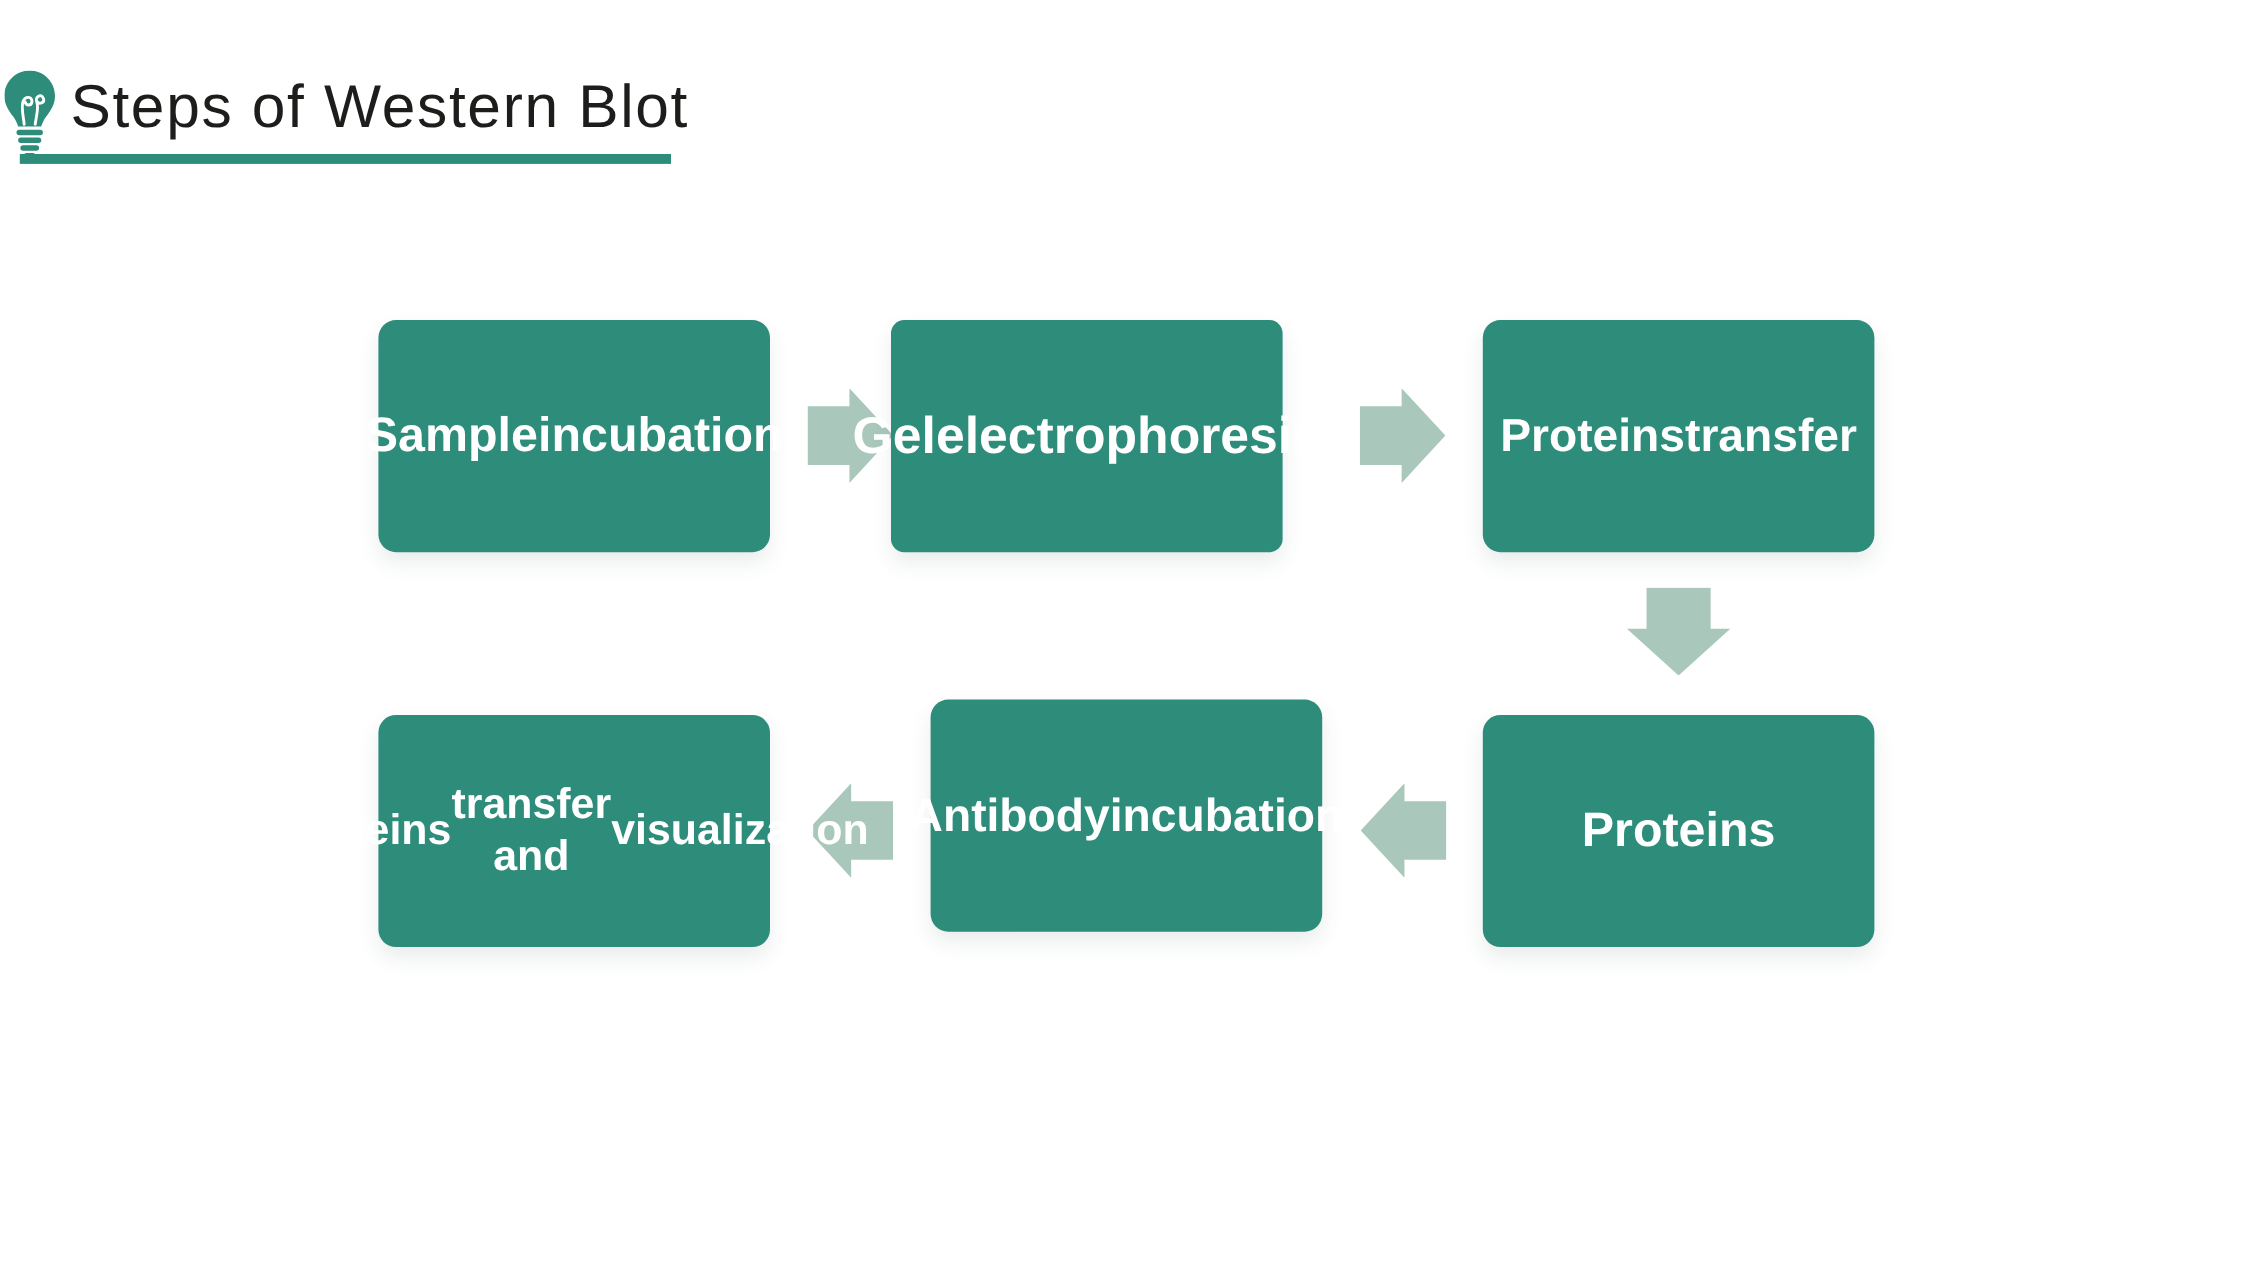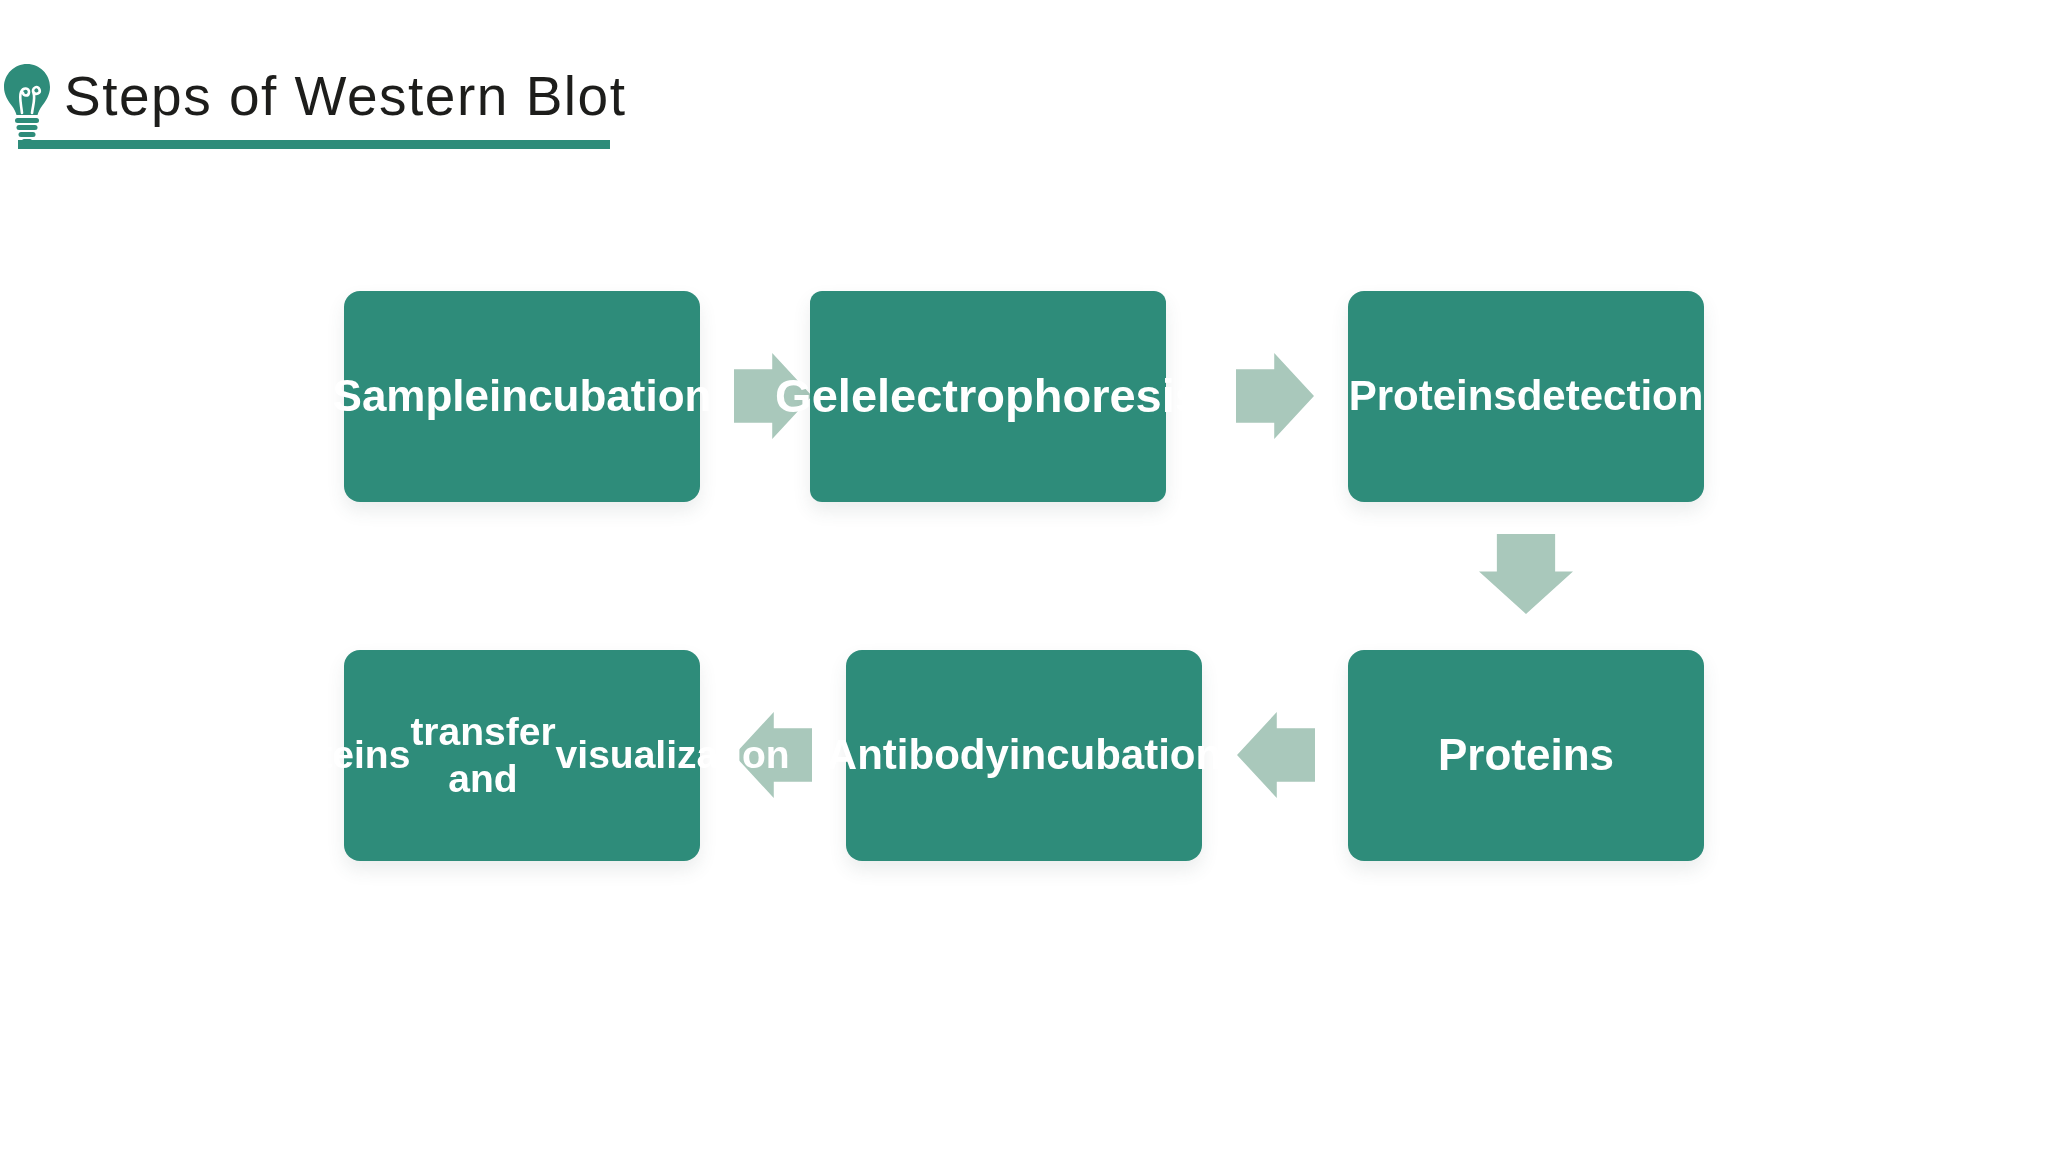--- a/index.html
+++ b/index.html
@@ -61,21 +61,21 @@
     text-align: center;
     line-height: 1.2;
     box-shadow: 0 9px 18px rgba(60, 80, 75, 0.10);
   }
   .step-box .line { display: block; }
 
   .b1 { left: 344px;  top: 291px; font-size: 44px; }
   .b2 { left: 810px;  top: 291px; font-size: 47px; border-radius: 12px; }
   .b3 { left: 1348px; top: 291px; font-size: 42px; }
   .b4 { left: 1348px; top: 650px; font-size: 44px; }
-  .b5 { left: 846px;  top: 650px; font-size: 42px; }
+  .b5 { left: 846px;  top: 636px; font-size: 42px; }
   .b6 { left: 344px;  top: 650px; font-size: 39px; }
 
   
   .flow-arrow {
     position: absolute;
     background: var(--arrow-sage, #a9c8bb);
   }
   .arrow-right {
     width: 78px; height: 86px;
     clip-path: polygon(0 19%, 49% 19%, 49% 0, 100% 50%, 49% 100%, 49% 81%, 0 81%);
@@ -125,21 +125,21 @@
 
     <div class="step-box b2">
       <span class="line">Gel</span>
       <span class="line">electrophoresis</span>
     </div>
 
     <div class="flow-arrow arrow-right a2"></div>
 
     <div class="step-box b3">
       <span class="line">Proteins</span>
-      <span class="line">detection</span>
+      <span class="line">transfer</span>
     </div>
 
     <div class="flow-arrow arrow-down a3"></div>
 
     <div class="step-box b4">
       <span class="line">Proteins</span>
     </div>
 
     <div class="flow-arrow arrow-left a4"></div>
 

